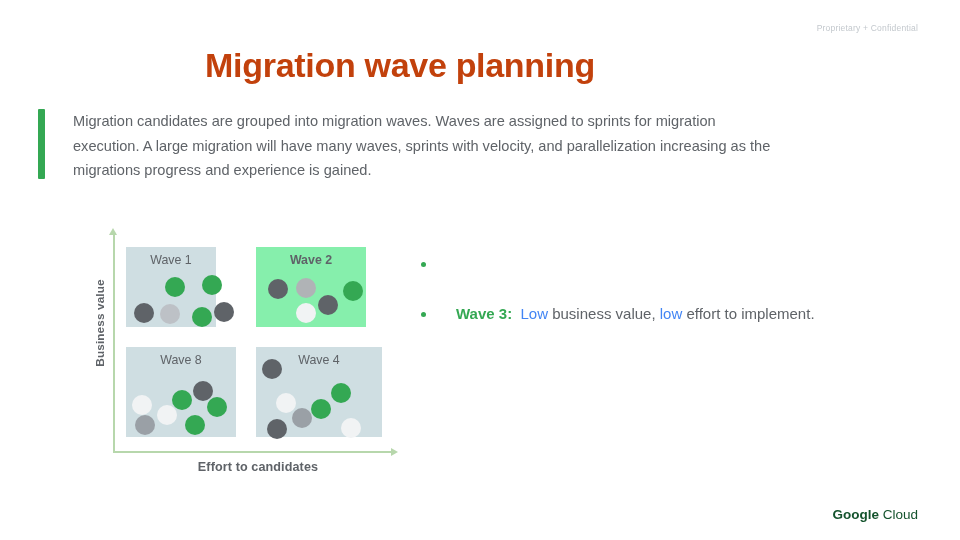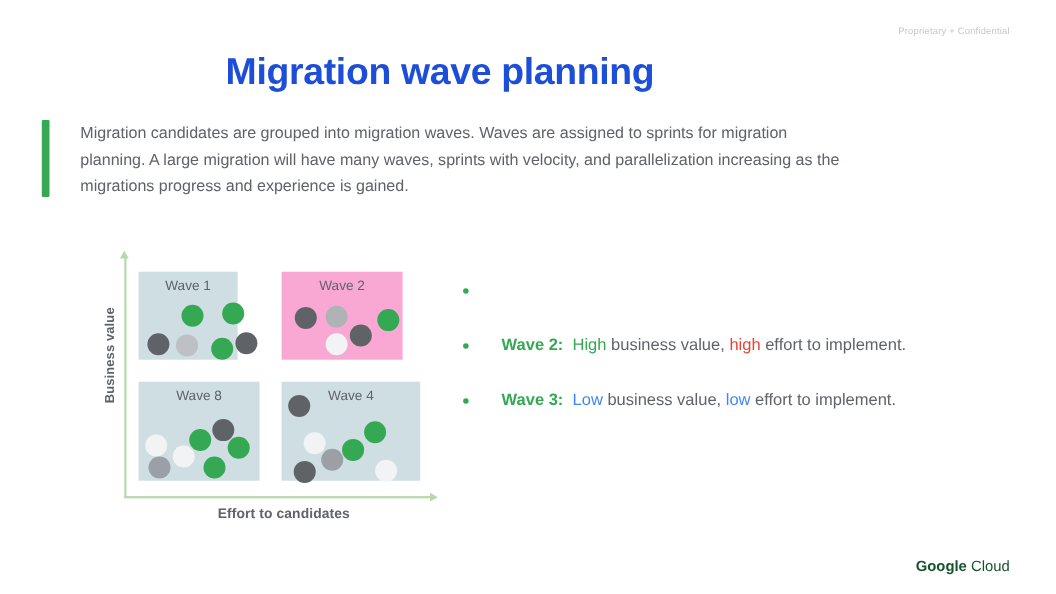--- a/index.html
+++ b/index.html
@@ -32,21 +32,21 @@
     white-space: nowrap;
   }
   .title {
     position: absolute;
     top: 46px;
     left: 0;
     width: 800px;
     text-align: center;
     font-size: 34px;
     font-weight: bold;
-    color: #1d4ed8;
+    color: #c2410c;
     letter-spacing: -0.3px;
   }
 
   
   .intro-wrap {
     position: absolute;
     left: 38px;
     top: 109px;
     width: 760px;
     display: flex;
@@ -203,41 +203,41 @@
 <body>
 
 <div class="slide">
 
   <div class="confidential">Proprietary + Confidential</div>
 
   <div class="title">Migration wave planning</div>
 
   <div class="intro-wrap">
     <div class="accent-bar"></div>
-    <div class="intro-text">Migration candidates are grouped into migration waves. Waves are assigned to sprints for migration planning. A large migration will have many waves, sprints with velocity, and parallelization increasing as the migrations progress and experience is gained.</div>
+    <div class="intro-text">Migration candidates are grouped into migration waves. Waves are assigned to sprints for migration execution. A large migration will have many waves, sprints with velocity, and parallelization increasing as the migrations progress and experience is gained.</div>
   </div>
 
   <div class="diagram">
     <div class="axis-y"></div>
     <div class="axis-y-arrow"></div>
     <div class="axis-x"></div>
     <div class="axis-x-arrow"></div>
     <div class="ylabel">Business value</div>
     <div class="xlabel">Effort to candidates</div>
     <div id="quadrants">
         <div class="quad" style="left: 41px; top: 19px; width: 90px; height: 80px; background: rgb(207, 222, 226);">
           <div class="quad-label">Wave 1</div>
           <div class="dot" style="left: 39px; top: 30px; width: 20px; height: 20px; background: rgb(52, 168, 83);"></div>
           <div class="dot" style="left: 76px; top: 28px; width: 20px; height: 20px; background: rgb(52, 168, 83);"></div>
           <div class="dot" style="left: 8px; top: 56px; width: 20px; height: 20px; background: rgb(95, 99, 104);"></div>
           <div class="dot" style="left: 34px; top: 57px; width: 20px; height: 20px; background: rgb(189, 193, 198);"></div>
           <div class="dot" style="left: 66px; top: 60px; width: 20px; height: 20px; background: rgb(52, 168, 83);"></div>
           <div class="dot" style="left: 88px; top: 55px; width: 20px; height: 20px; background: rgb(95, 99, 104);"></div>
         </div>
-        <div class="quad" style="left: 171px; top: 19px; width: 110px; height: 80px; background: #f9a8d4;">
+        <div class="quad" style="left: 171px; top: 19px; width: 110px; height: 80px; background: #86efac; font-weight: bold;">
           <div class="quad-label">Wave 2</div>
           <div class="dot" style="left: 12px; top: 32px; width: 20px; height: 20px; background: rgb(95, 99, 104);"></div>
           <div class="dot" style="left: 40px; top: 31px; width: 20px; height: 20px; background: rgb(176, 179, 182);"></div>
           <div class="dot" style="left: 40px; top: 56px; width: 20px; height: 20px; background: rgb(241, 243, 244);"></div>
           <div class="dot" style="left: 62px; top: 48px; width: 20px; height: 20px; background: rgb(95, 99, 104);"></div>
           <div class="dot" style="left: 87px; top: 34px; width: 20px; height: 20px; background: rgb(52, 168, 83);"></div>
         </div>
         <div class="quad" style="left: 41px; top: 119px; width: 110px; height: 90px; background: rgb(207, 222, 226);">
           <div class="quad-label">Wave 8</div>
           <div class="dot" style="left: 6px; top: 48px; width: 20px; height: 20px; background: rgb(241, 243, 244);"></div>
@@ -260,24 +260,20 @@
         </div>
       </div>
   </div>
 
   <div class="bullets" id="bullets">
       <div class="bullet-row">
         <span class="bullet-dot"></span>
       </div>
       <div class="bullet-row">
         <span class="bullet-dot"></span>
-        <div class="bullet-text"><span class="wave-key">Wave 2:</span>&nbsp; <span class="val-high">High</span><span> business value, </span><span class="val-high-red">high</span><span> effort to implement.</span></div>
-      </div>
-      <div class="bullet-row">
-        <span class="bullet-dot"></span>
         <div class="bullet-text"><span class="wave-key">Wave 3:</span>&nbsp; <span class="val-low-blue">Low</span><span> business value, </span><span class="val-low-blue">low</span><span> effort to implement.</span></div>
       </div>
     </div>
 
   <div class="logo">
     <span class="g">Google</span>
     <span class="c">Cloud</span>
   </div>
 
 </div>

